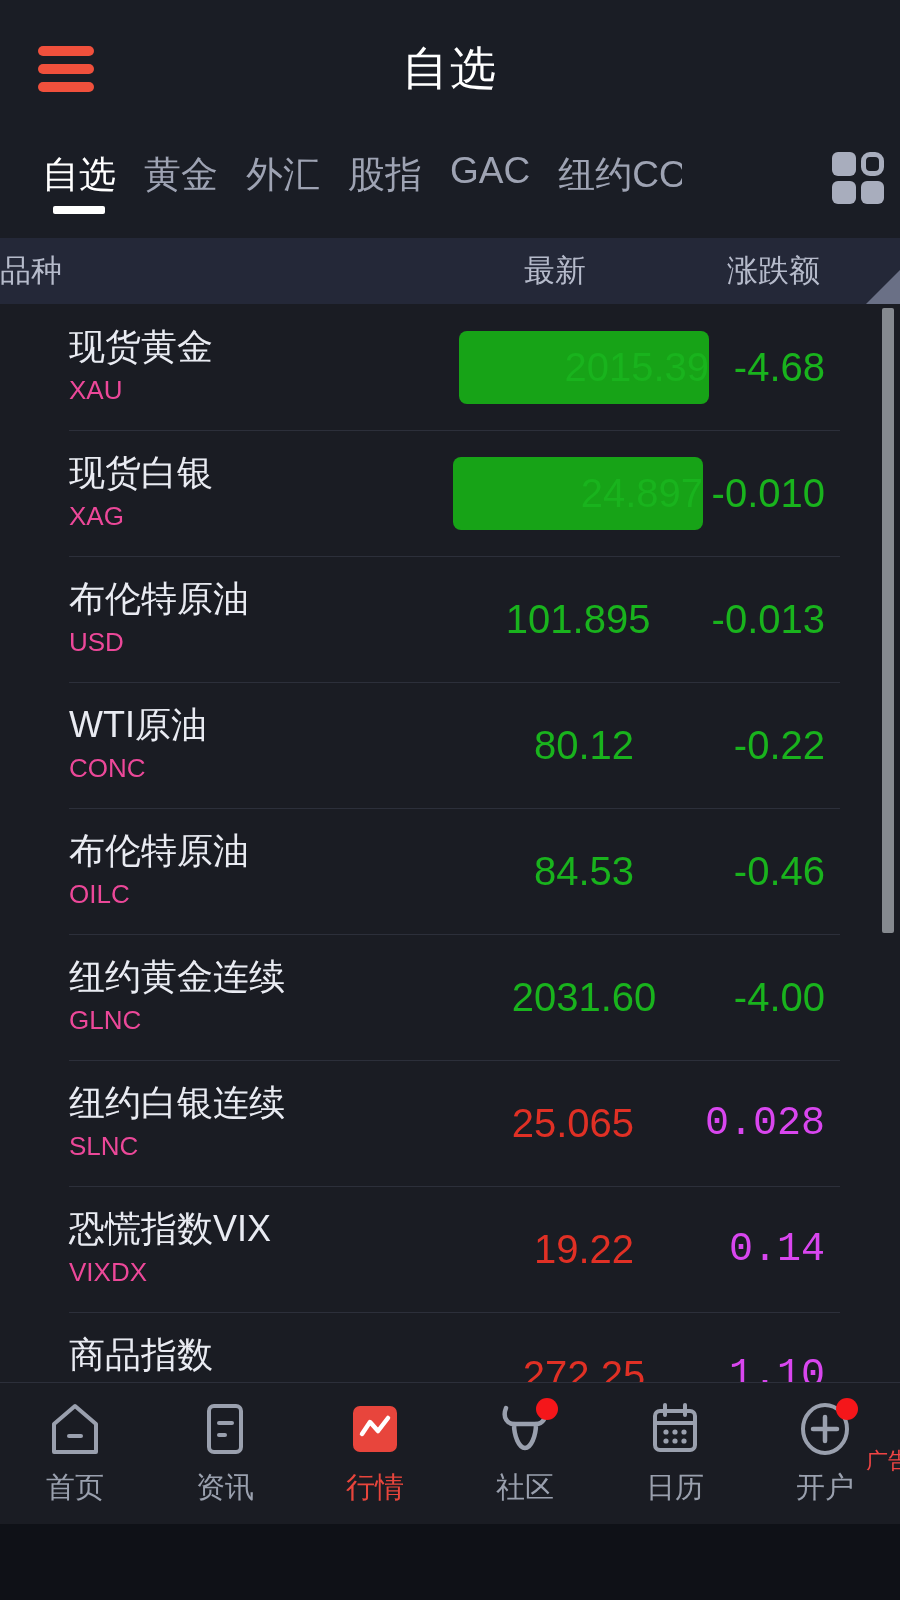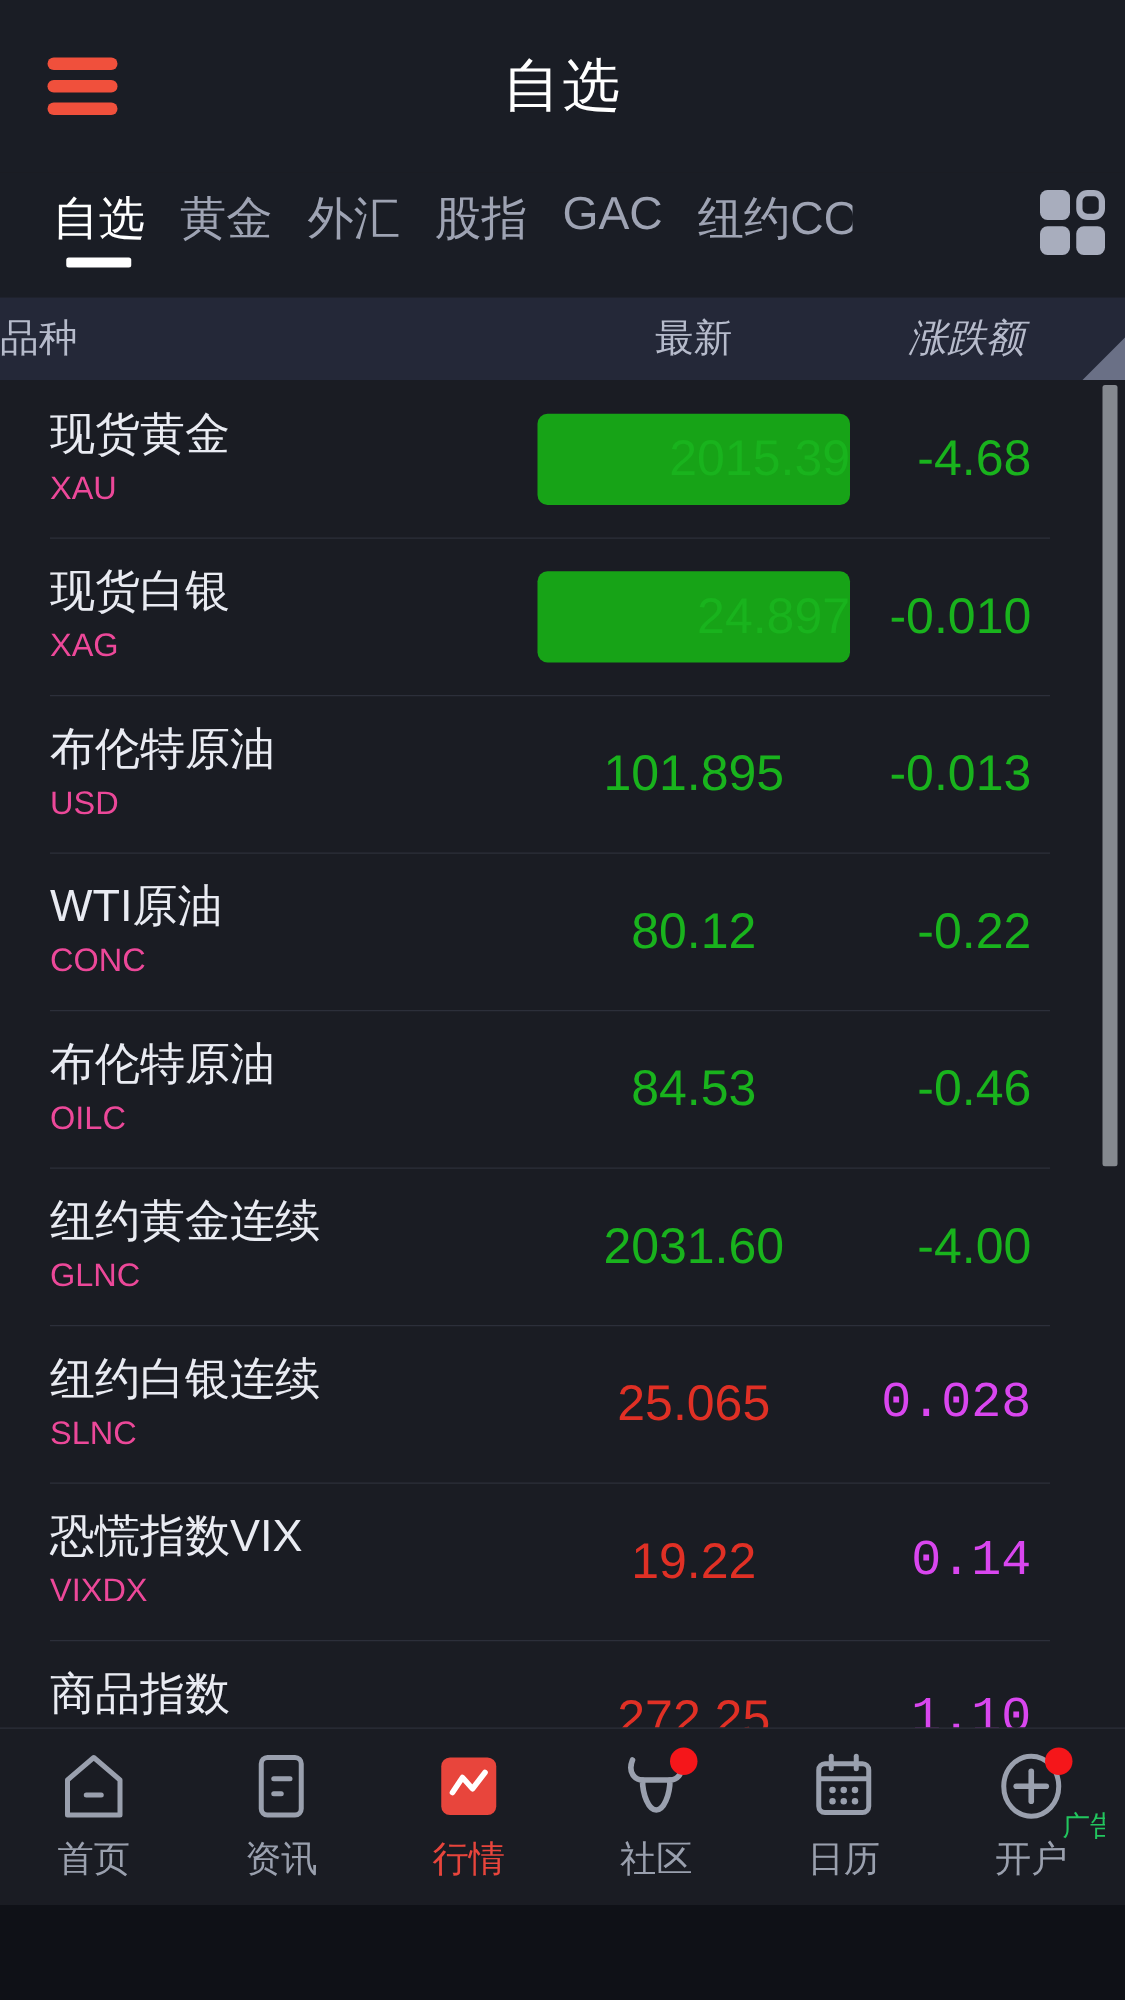--- a/index.html
+++ b/index.html
@@ -48,28 +48,28 @@
   .grid-icon span { background:#a8adbd; border-radius:6px; display:block; }
   .grid-icon span.hollow { background:transparent; border:5px solid #a8adbd; border-radius:9px; }
 
   
   .colhead {
     position:relative; height:66px; background:#242838;
     display:flex; align-items:center; color:#b6bbcb; font-size:31px;
   }
   .c-name  { width:420px; }
   .c-last  { width:270px; text-align:center; }
-  .c-chg   { flex:1; text-align:center; padding-right:44px;font-style:italic; }
+  .c-chg   { flex:1; text-align:right; padding-right:80px; }
   .corner-tri {
     position:absolute; right:0; bottom:0; width:0; height:0;
     border-left:34px solid transparent; border-bottom:34px solid #6a7086;
   }
 
   
-  .list { position:relative; height:1156px; background:#1a1c23; overflow:hidden; }
+  .list { position:relative; height:1156px; background:#1a1c23; overflow:hidden;margin-left:29px; }
   .row {
     position:relative; height:126px; display:flex; align-items:center;
   }
   .row + .row::before {
     content:""; position:absolute; left:40px; right:60px; top:0;
     height:1px; background:#2c2f3a;
   }
   .cell-name { width:420px; padding-left:40px; }
   .sym-zh { color:#e9ebf2; font-size:36px; line-height:1.18; }
   .sym-en { color:#ec4899; font-size:26px; line-height:1.3; margin-top:6px; }
@@ -106,21 +106,21 @@
     justify-content:center; gap:10px; cursor:pointer; position:relative;
   }
   .navicon { position:relative; width:58px; height:58px; }
   .navlabel { font-size:29px; color:#9aa0ae; }
   .navitem.active .navlabel { color:#e8453c; }
   .dot {
     position:absolute; width:22px; height:22px; background:#f5161a;
     border-radius:50%; top:-2px; right:-4px;
   }
   .ad-label {
-    position:absolute; right:16px; top:46px; font-size:22px; color:#22c55e;
+    position:absolute; right:0; top:46px; font-size:22px; color:#ef4444;
     width:34px; overflow:hidden; white-space:nowrap;
   }
 </style>
 </head>
 <body>
 
 <div id="app">
 
   <div class="header">
     <div class="hamburger">

